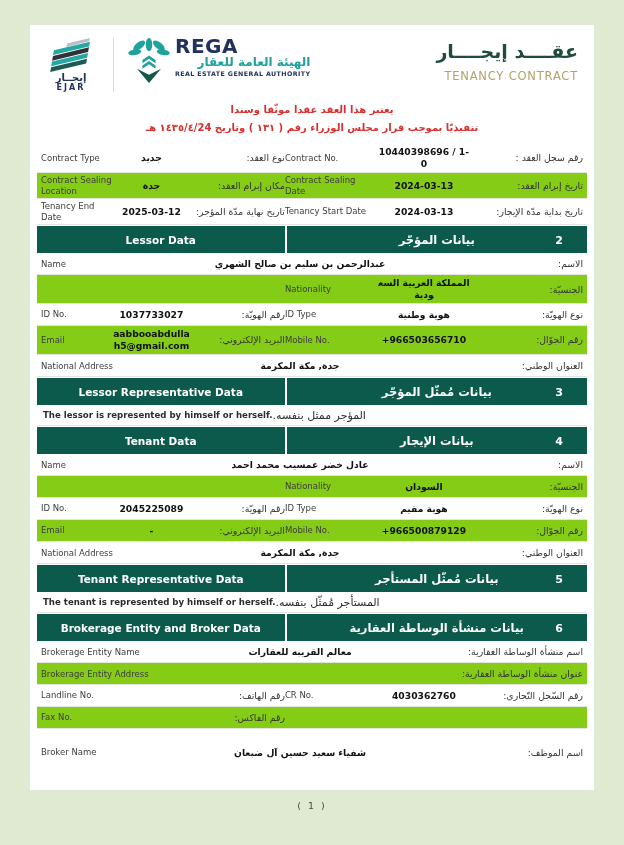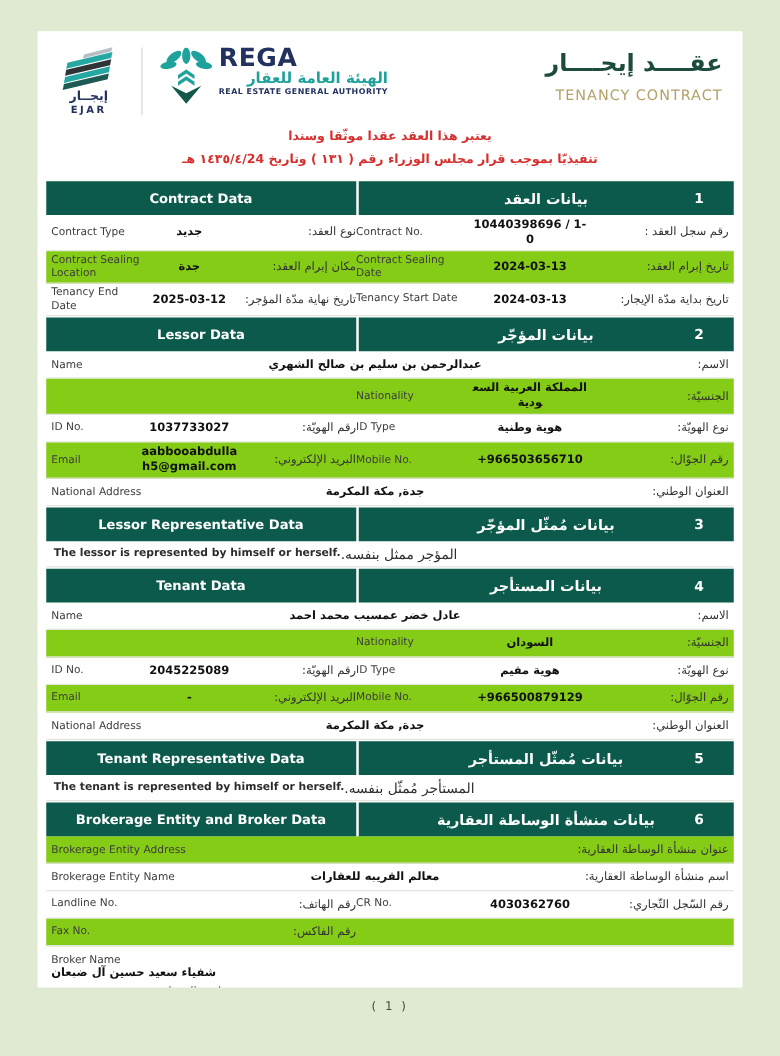--- a/index.html
+++ b/index.html
@@ -62,21 +62,21 @@
   .h-val { flex:1; text-align:center; font-weight:bold; font-size:9.2px; color:#111;
            line-height:1.3; word-break:break-all; }
   .h-ar { text-align:right; font-size:9.3px; color:#333; direction:rtl; line-height:1.25; }
   .l .h-ar { width:95px; }
   .r .h-ar { width:112px; }
 
   .row.rep { min-height:21px; padding:2px 6px; }
   .rep-en { font-size:8.6px; font-weight:bold; color:#2c2c2c; }
   .rep-ar { font-size:11px; color:#2c2c2c; direction:rtl; }
 
-  .row.tall { min-height:44px; align-items:flex-start; padding-top:6px; border-bottom:none;flex-direction:column; }
+  .row.tall { min-height:44px; align-items:flex-start; padding-top:18px; border-bottom:none; }
 
   .footer { position:absolute; left:0; right:0; top:800px; text-align:center;
             color:#4a4a4a; font-size:9.5px; letter-spacing:2px; }
 </style>
 </head>
 <body>
 
 <div class="card">
 
   <div class="top">
@@ -119,27 +119,20 @@
       <div class="title-ar">عقــــد إيجــــار</div>
       <div class="title-en">TENANCY CONTRACT</div>
     </div>
   </div>
 
   <div class="notice">
     <div>يعتبر هذا العقد عقدا موثّقا وسندا</div>
     <div>تنفيذيّا بموجب قرار مجلس الوزراء رقم ( ١٣١ ) وتاريخ ١٤٣٥/٤/24 هـ</div>
   </div>
 
-  <div class="sec-head">
-    <div class="sh-left">Contract Data</div>
-    <div class="sh-right">
-      <span class="sh-ar">بيانات العقد</span>
-      <span class="sh-num">1</span>
-    </div>
-  </div>
   <div class="row">
     <div class="half l">
       <span class="h-en">Contract Type</span>
       <span class="h-val" dir="auto">جديد</span>
       <span class="h-ar">نوع العقد:</span>
     </div>
     <div class="half r">
       <span class="h-en">Contract No.</span>
       <span class="h-val" dir="ltr">10440398696 / 1-0</span>
       <span class="h-ar">رقم سجل العقد :</span>
@@ -228,21 +221,21 @@
     </div>
   </div>
   <div class="row rep">
     <span class="rep-en">The lessor is represented by himself or herself.</span>
     <span class="rep-ar">المؤجر ممثل بنفسه.</span>
   </div>
 
   <div class="sec-head">
     <div class="sh-left">Tenant Data</div>
     <div class="sh-right">
-      <span class="sh-ar">بيانات المستأجر</span>
+      <span class="sh-ar">بيانات الإيجار</span>
       <span class="sh-num">4</span>
     </div>
   </div>
   <div class="row full">
     <span class="f-en">Name</span>
     <span class="f-val">عادل خضر عمسيب محمد احمد</span>
     <span class="f-ar">الاسم:</span>
   </div>
   <div class="row alt">
     <div class="half l"></div>
@@ -293,31 +286,31 @@
     <span class="rep-en">The tenant is represented by himself or herself.</span>
     <span class="rep-ar">المستأجر مُمثّل بنفسه.</span>
   </div>
 
   <div class="sec-head">
     <div class="sh-left">Brokerage Entity and Broker Data</div>
     <div class="sh-right">
       <span class="sh-ar">بيانات منشأة الوساطة العقارية</span>
       <span class="sh-num">6</span>
     </div>
+  </div>
+  <div class="row full">
+    <span class="f-en">Brokerage Entity Name</span>
+    <span class="f-val">معالم القريبه للعقارات</span>
+    <span class="f-ar">اسم منشأة الوساطة العقارية:</span>
   </div>
   <div class="row full alt">
     <span class="f-en">Brokerage Entity Address</span>
     <span class="f-val"></span>
     <span class="f-ar">عنوان منشأة الوساطة العقارية:</span>
   </div>
-  <div class="row full">
-    <span class="f-en">Brokerage Entity Name</span>
-    <span class="f-val">معالم القريبه للعقارات</span>
-    <span class="f-ar">اسم منشأة الوساطة العقارية:</span>
-  </div>
   <div class="row">
     <div class="half l">
       <span class="h-en">Landline No.</span>
       <span class="h-val" dir="ltr"></span>
       <span class="h-ar">رقم الهاتف:</span>
     </div>
     <div class="half r">
       <span class="h-en">CR No.</span>
       <span class="h-val" dir="ltr">4030362760</span>
       <span class="h-ar">رقم السّجل التّجاري:</span>

